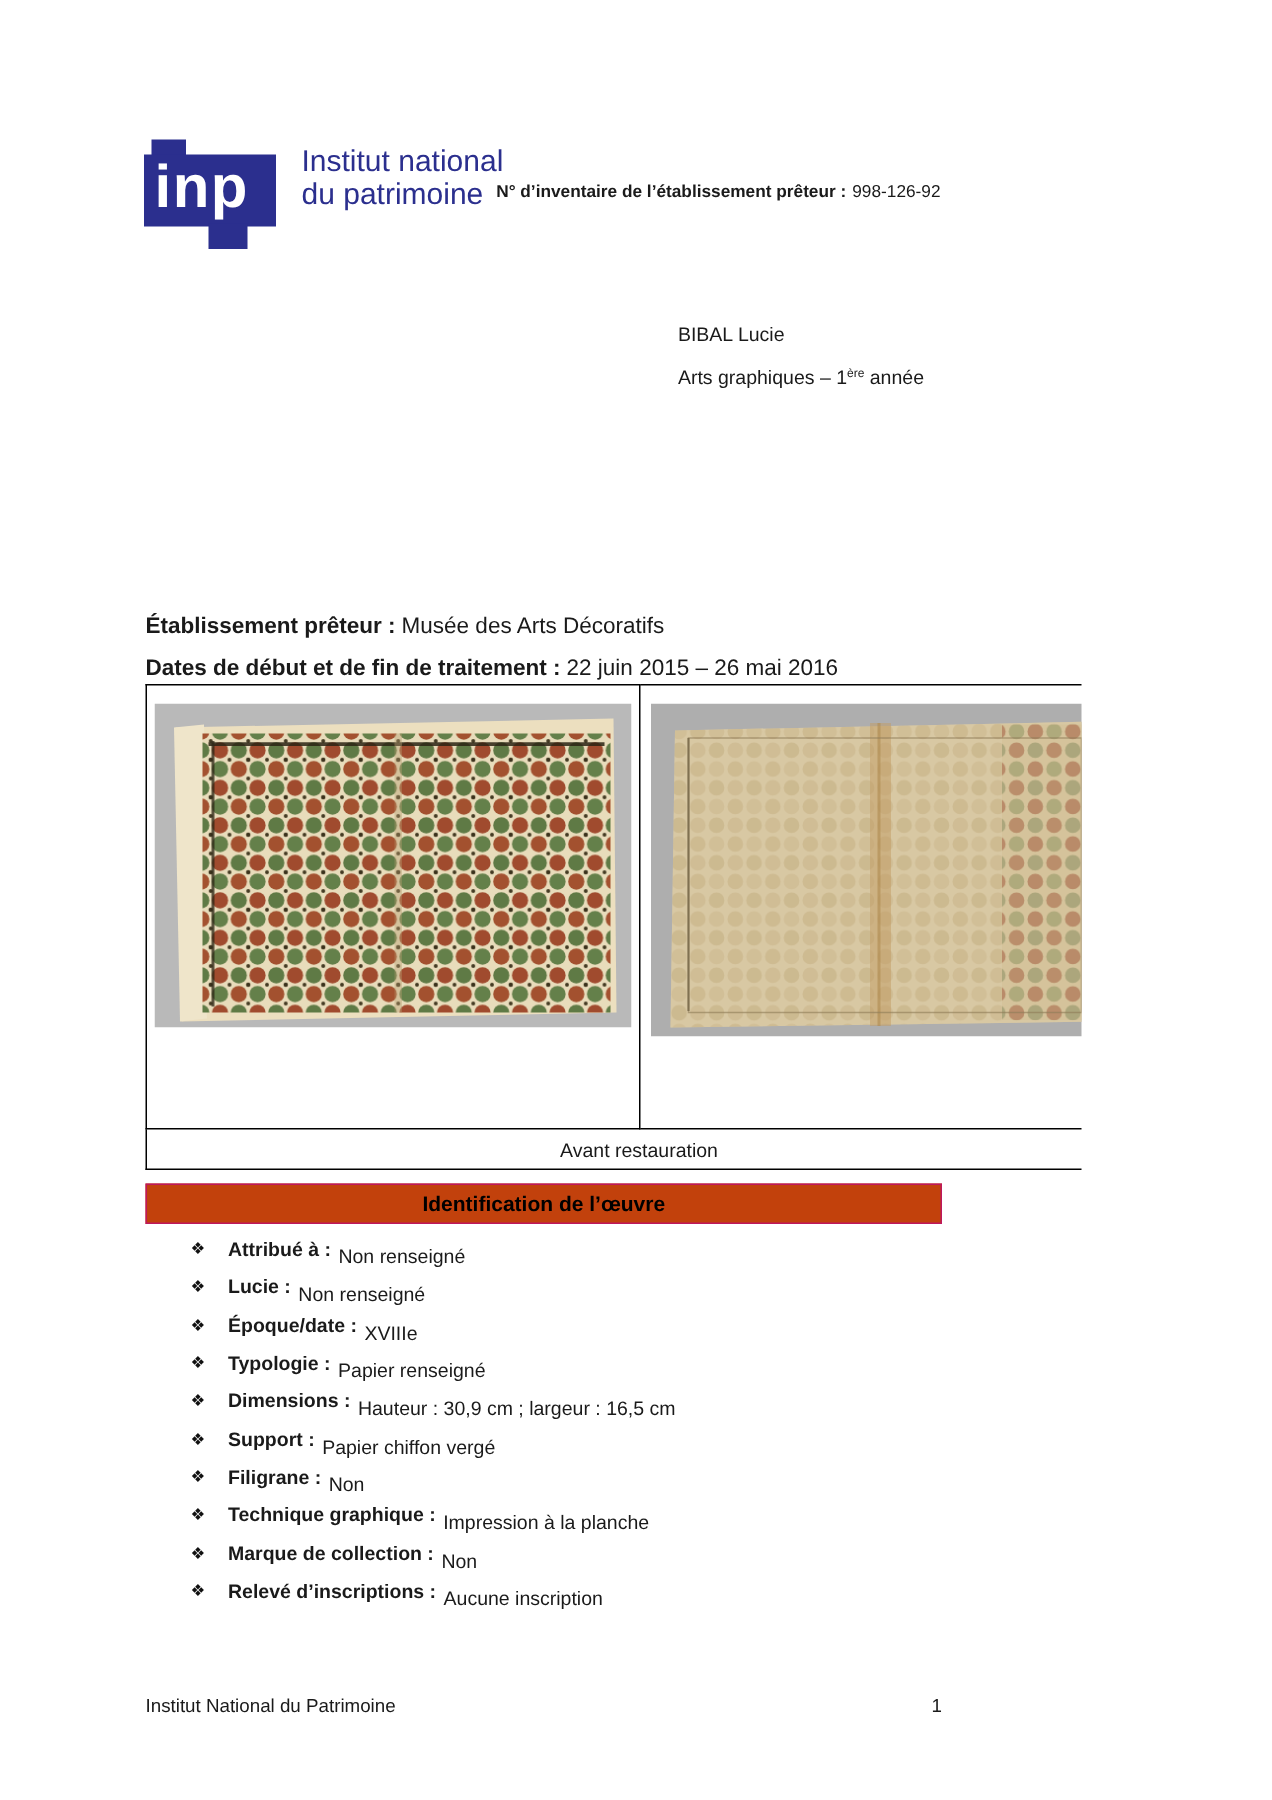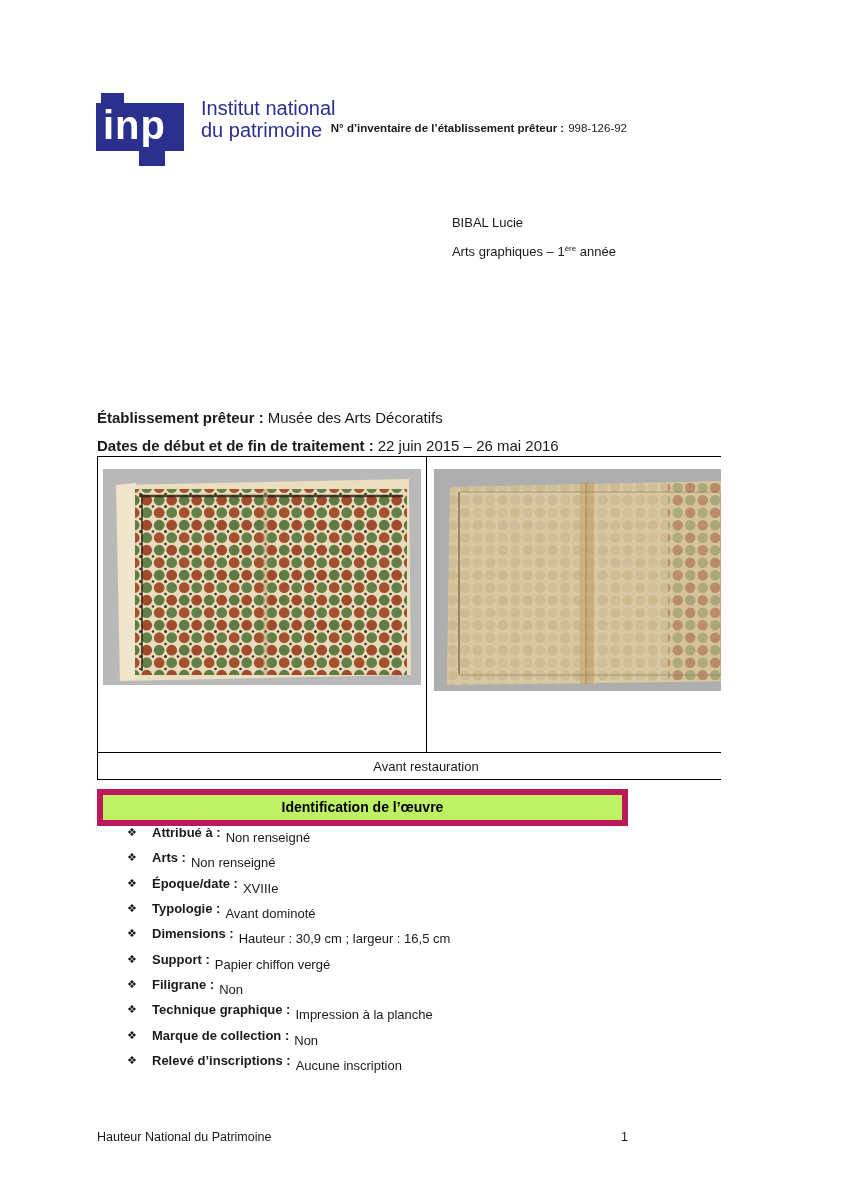--- a/index.html
+++ b/index.html
@@ -31,22 +31,22 @@
   .fields .lbl{font-weight:700;}
   .fields .val{margin-left:4px;}
 
   
   .photo-table{position:absolute;left:97px;right:93px;top:456px;border-collapse:collapse;width:658px;padding-left:28px;}
   .photo-table td{border:1px solid #000;}
   .photo-cell{width:50%;height:282px;vertical-align:top;text-align:center;padding-top:12px;}
   .caption-cell{height:24px;text-align:center;font-size:13px;}
 
   
-  .id-banner{position:absolute;left:97px;right:93px;top:789px;height:25px;background:#bef264;
-    border:6px solid #be185d;color:#000;font-weight:700;font-size:14px;text-align:center;line-height:24px;}
+  .id-banner{position:absolute;left:97px;right:93px;top:789px;height:25px;background:#c2410c;
+    border:1px solid #be185d;color:#000;font-weight:700;font-size:14px;text-align:center;line-height:24px;}
   .id-list{position:absolute;left:97px;right:93px;top:820px;margin:0;padding:0;list-style:none;}
   .id-list li{display:flex;align-items:center;height:25.3px;padding-left:30px;font-size:13px;}
   .id-list .bullet{width:25px;font-size:11px;color:#111;font-family:"DejaVu Sans",sans-serif;flex:0 0 25px;}
   .id-list .lbl{font-weight:700;}
   .id-list .val{margin-left:5px;margin-top:10px;}
 
   
   .footer{position:absolute;left:97px;right:93px;top:1130px;display:flex;justify-content:space-between;
     font-size:12.5px;}
 </style>
@@ -154,32 +154,32 @@
   <div class="id-banner">Identification de l’œuvre</div>
 
   <ul class="id-list">
     <li>
         <span class="bullet">❖</span>
         <span class="lbl">Attribué à :</span>
         <span class="val">Non renseigné</span>
       </li>
     <li>
         <span class="bullet">❖</span>
-        <span class="lbl">Arts :</span>
+        <span class="lbl">Lucie :</span>
         <span class="val">Non renseigné</span>
       </li>
     <li>
         <span class="bullet">❖</span>
         <span class="lbl">Époque/date :</span>
         <span class="val">XVIIIe</span>
       </li>
     <li>
         <span class="bullet">❖</span>
         <span class="lbl">Typologie :</span>
-        <span class="val">Avant dominoté</span>
+        <span class="val">Papier renseigné</span>
       </li>
     <li>
         <span class="bullet">❖</span>
         <span class="lbl">Dimensions :</span>
         <span class="val">Hauteur : 30,9 cm ; largeur : 16,5 cm</span>
       </li>
     <li>
         <span class="bullet">❖</span>
         <span class="lbl">Support :</span>
         <span class="val">Papier chiffon vergé</span>
@@ -200,17 +200,17 @@
         <span class="val">Non</span>
       </li>
     <li>
         <span class="bullet">❖</span>
         <span class="lbl">Relevé d’inscriptions :</span>
         <span class="val">Aucune inscription</span>
       </li>
   </ul>
 
   <div class="footer">
-    <span>Hauteur National du Patrimoine</span>
+    <span>Institut National du Patrimoine</span>
     <span>1</span>
   </div>
 
 </div>
 
 </body></html>

